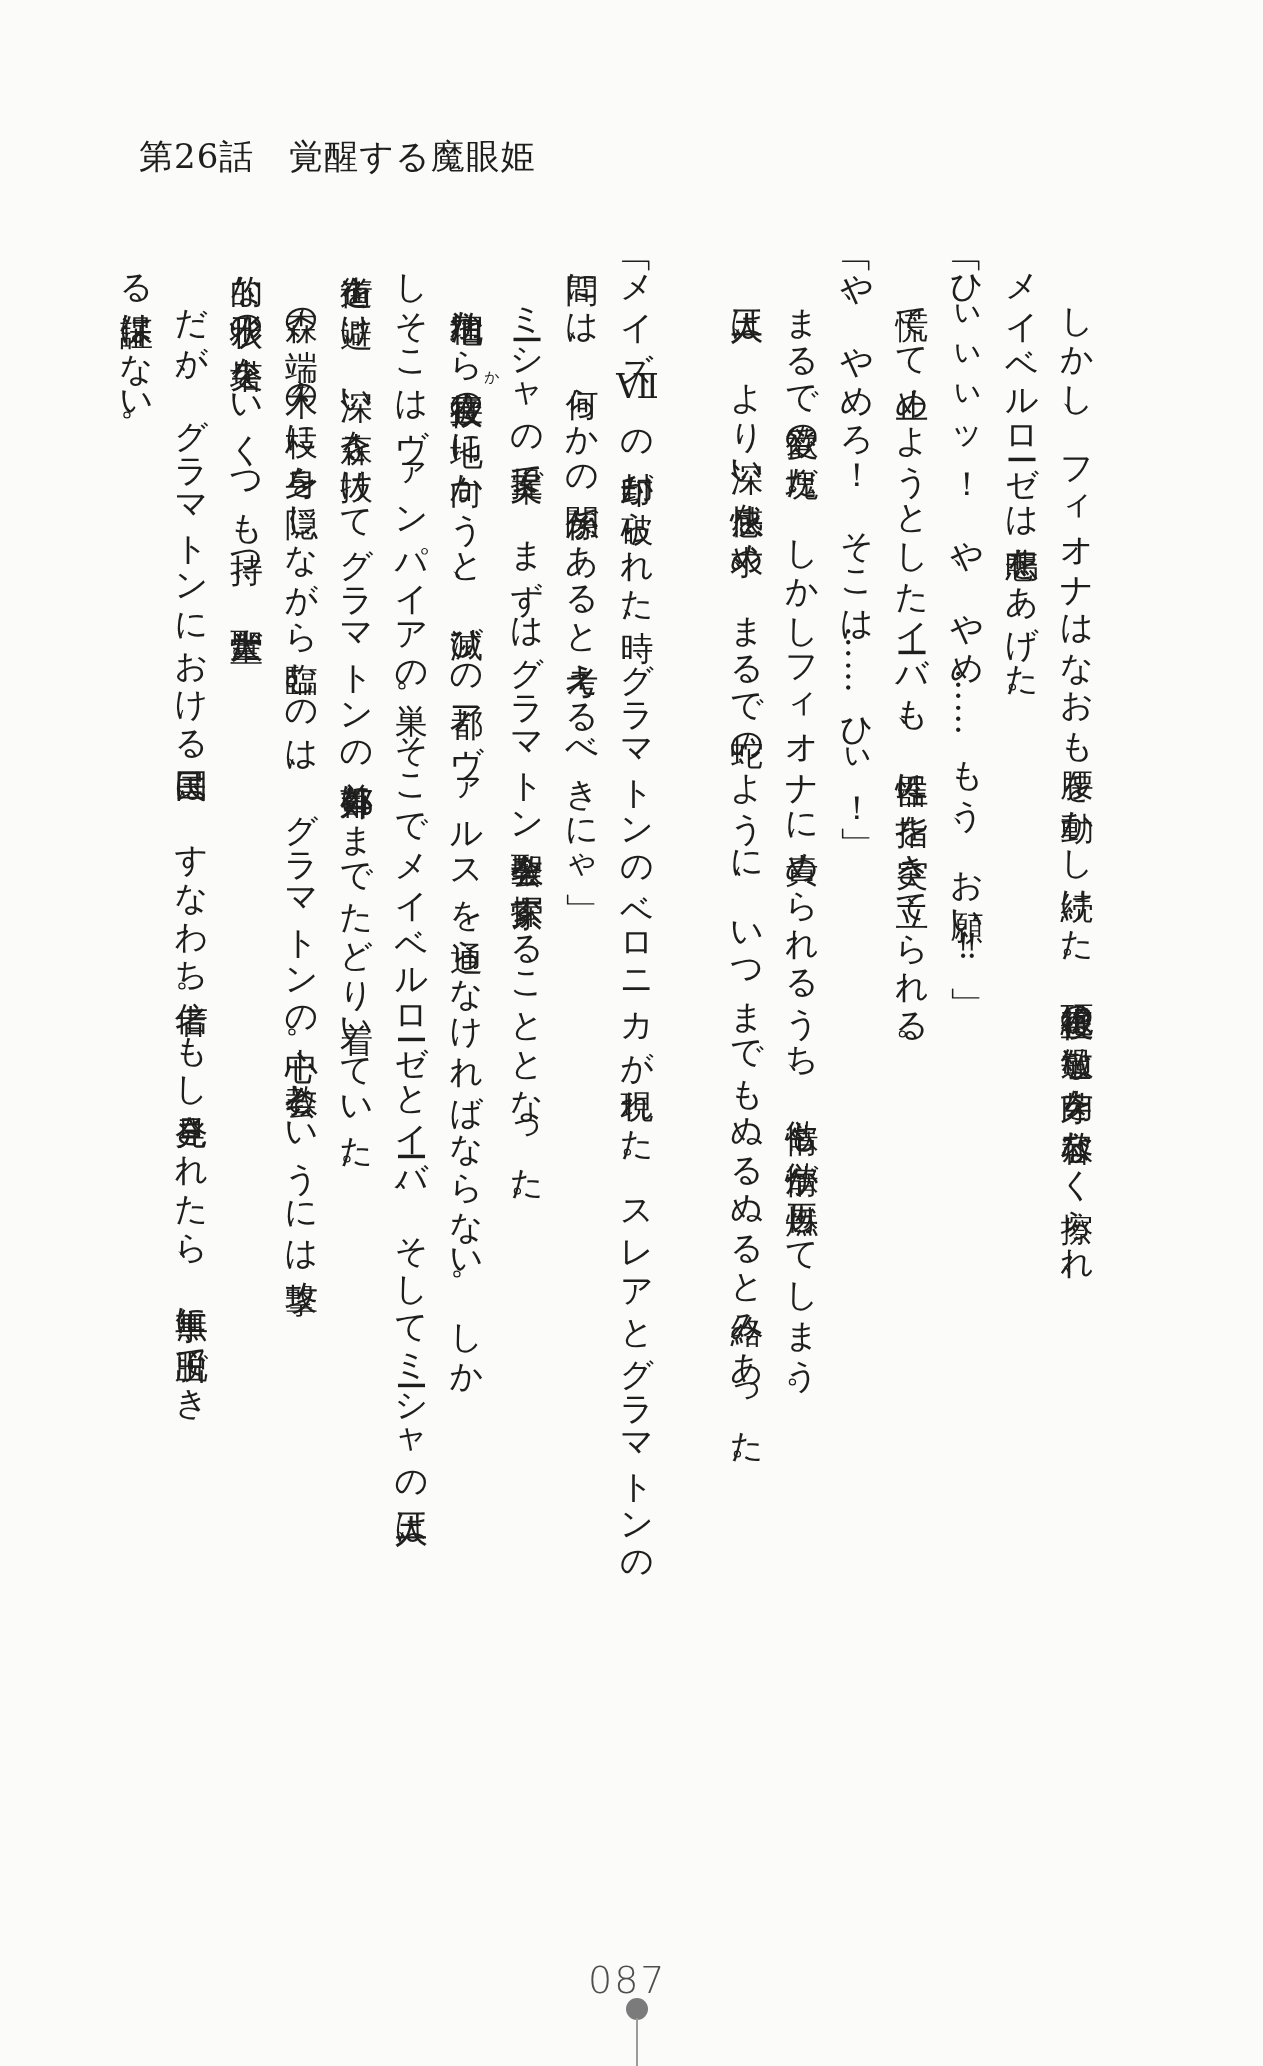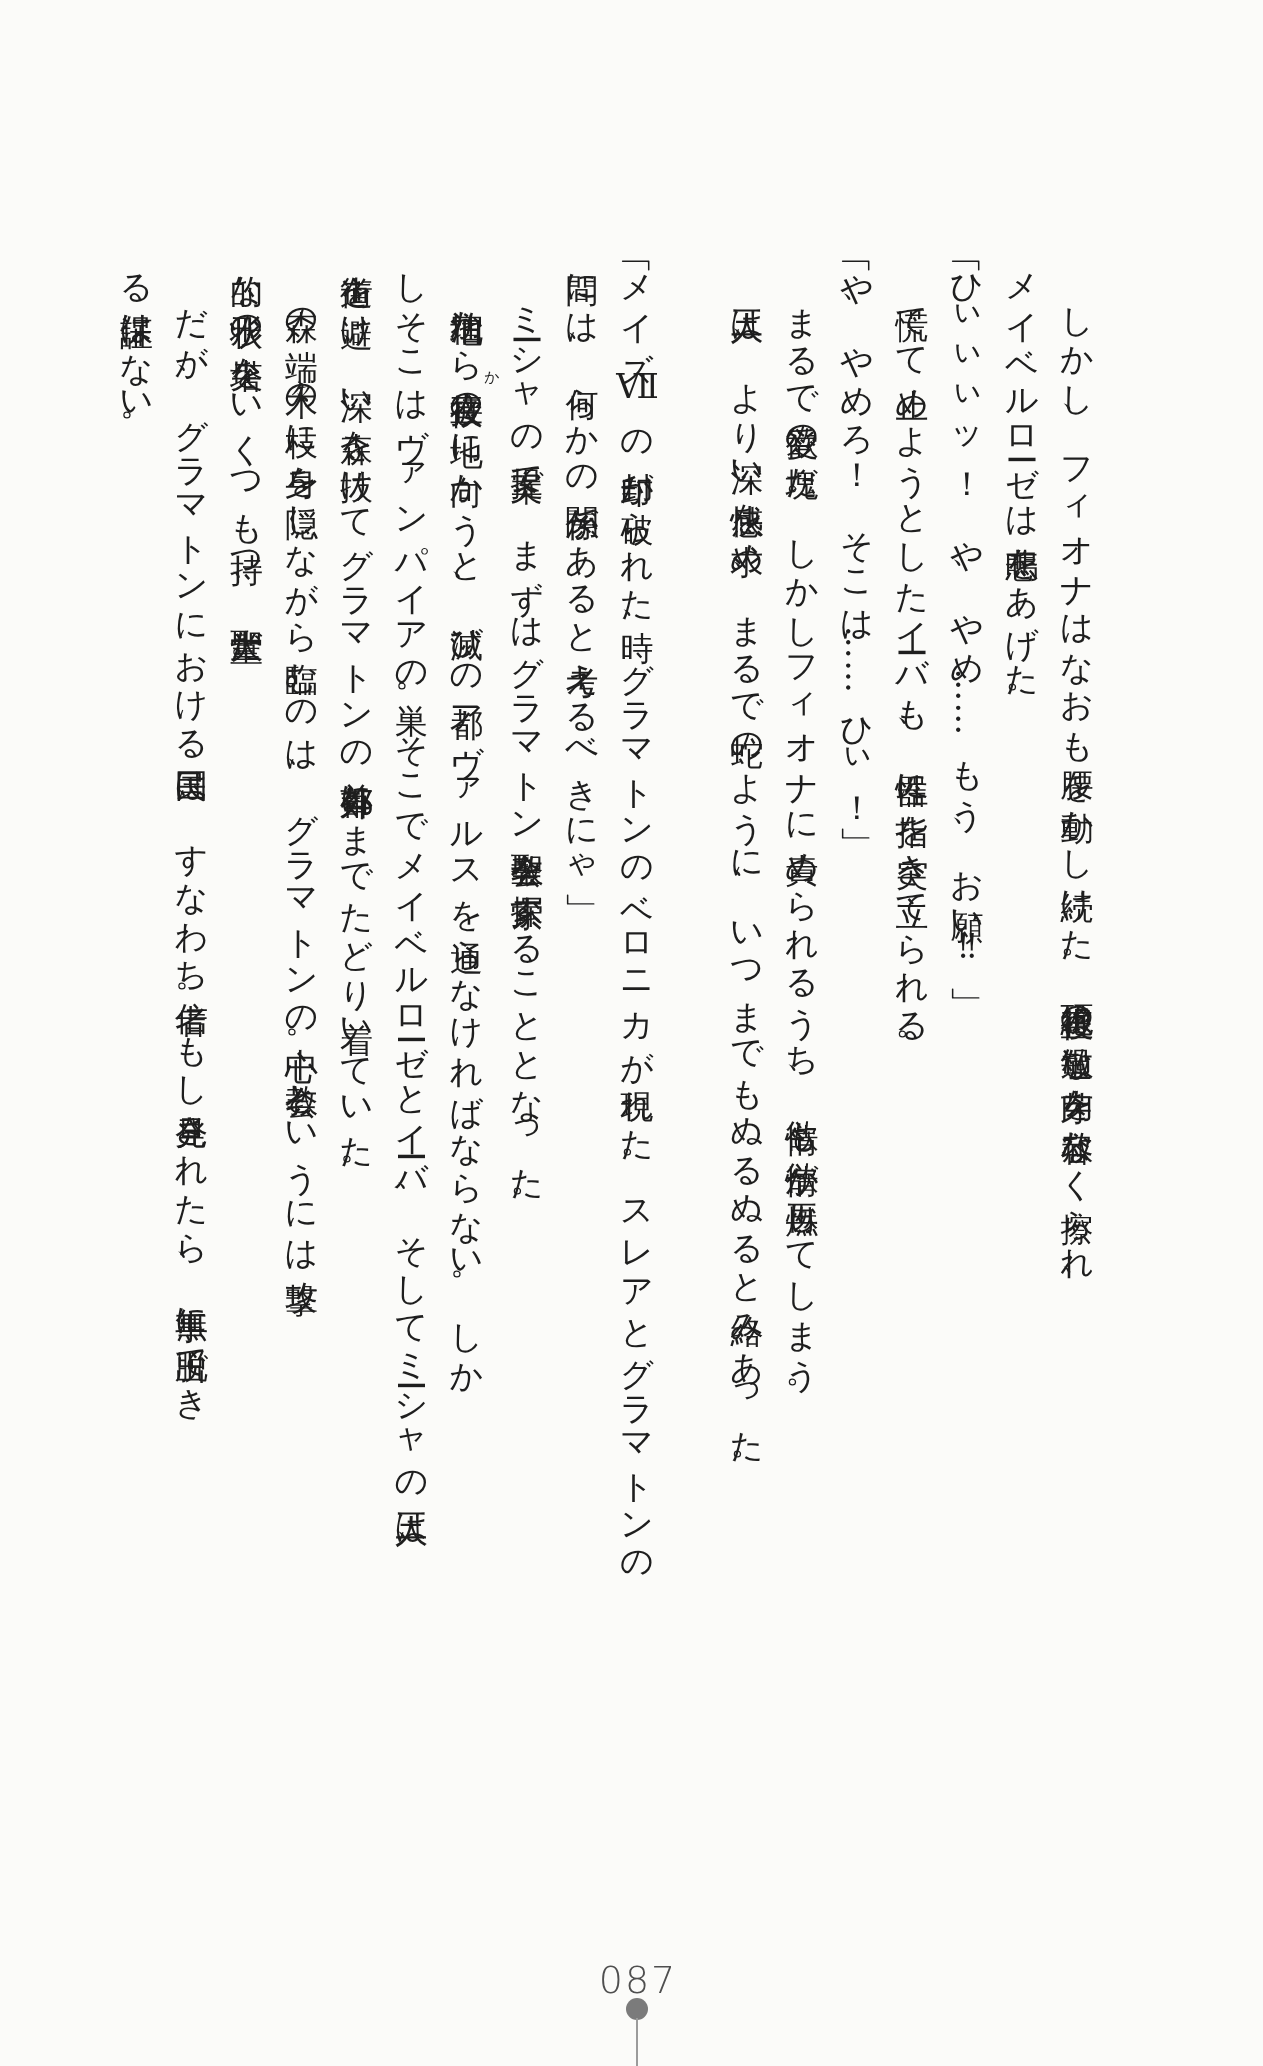--- a/index.html
+++ b/index.html
@@ -50,21 +50,20 @@
   ruby rt {
     font-size: 15px;
     letter-spacing: 0;
   }
   
   .page-number {
     position: absolute;
     left: 588px;
     top: 1958px;
     width: 100px;
-    text-align: center;
     font-family: "DejaVu Sans", "Liberation Sans", sans-serif;
     font-weight: 300;
     font-size: 38px;
     letter-spacing: 2px;
     color: var(--pgnum, #4f4f4f);
   }
   .marker-dot {
     position: absolute;
     left: 626px;
     top: 1998px;
@@ -80,20 +79,21 @@
     width: 2px;
     height: 48px;
     background: var(--line, #9b9b9b);
   }
 </style>
 </head>
 <body>
 
 <div class="page">
 
+  <div class="chapter-header">第26話　覚醒する魔眼姫</div>
 
   <div class="body-text">
     <p>　しかし、フィオナはなおも腰を動かし続けた。絶頂直後の過敏な肉芽を容赦なく擦られ、</p>
     <p>メイベルローゼは悲鳴をあげた。</p>
     <p>「ひぃぃぃッ！　や、やめ……もう、お願い‼」</p>
     <p>　慌てて止めようとしたイーバも、性器に指を突き立てられる。</p>
     <p>「や、やめろ！　そこは……ひぃ！」</p>
     <p>　まるで愛欲の塊だ。しかしフィオナに責められるうち、欲情も欲情が再燃してしまう。</p>
     <p>　三人は、より深い快感を求め、まるで蛇のように、いつまでもぬるぬると絡みあった。</p>
     <p class="col-blank"></p>

